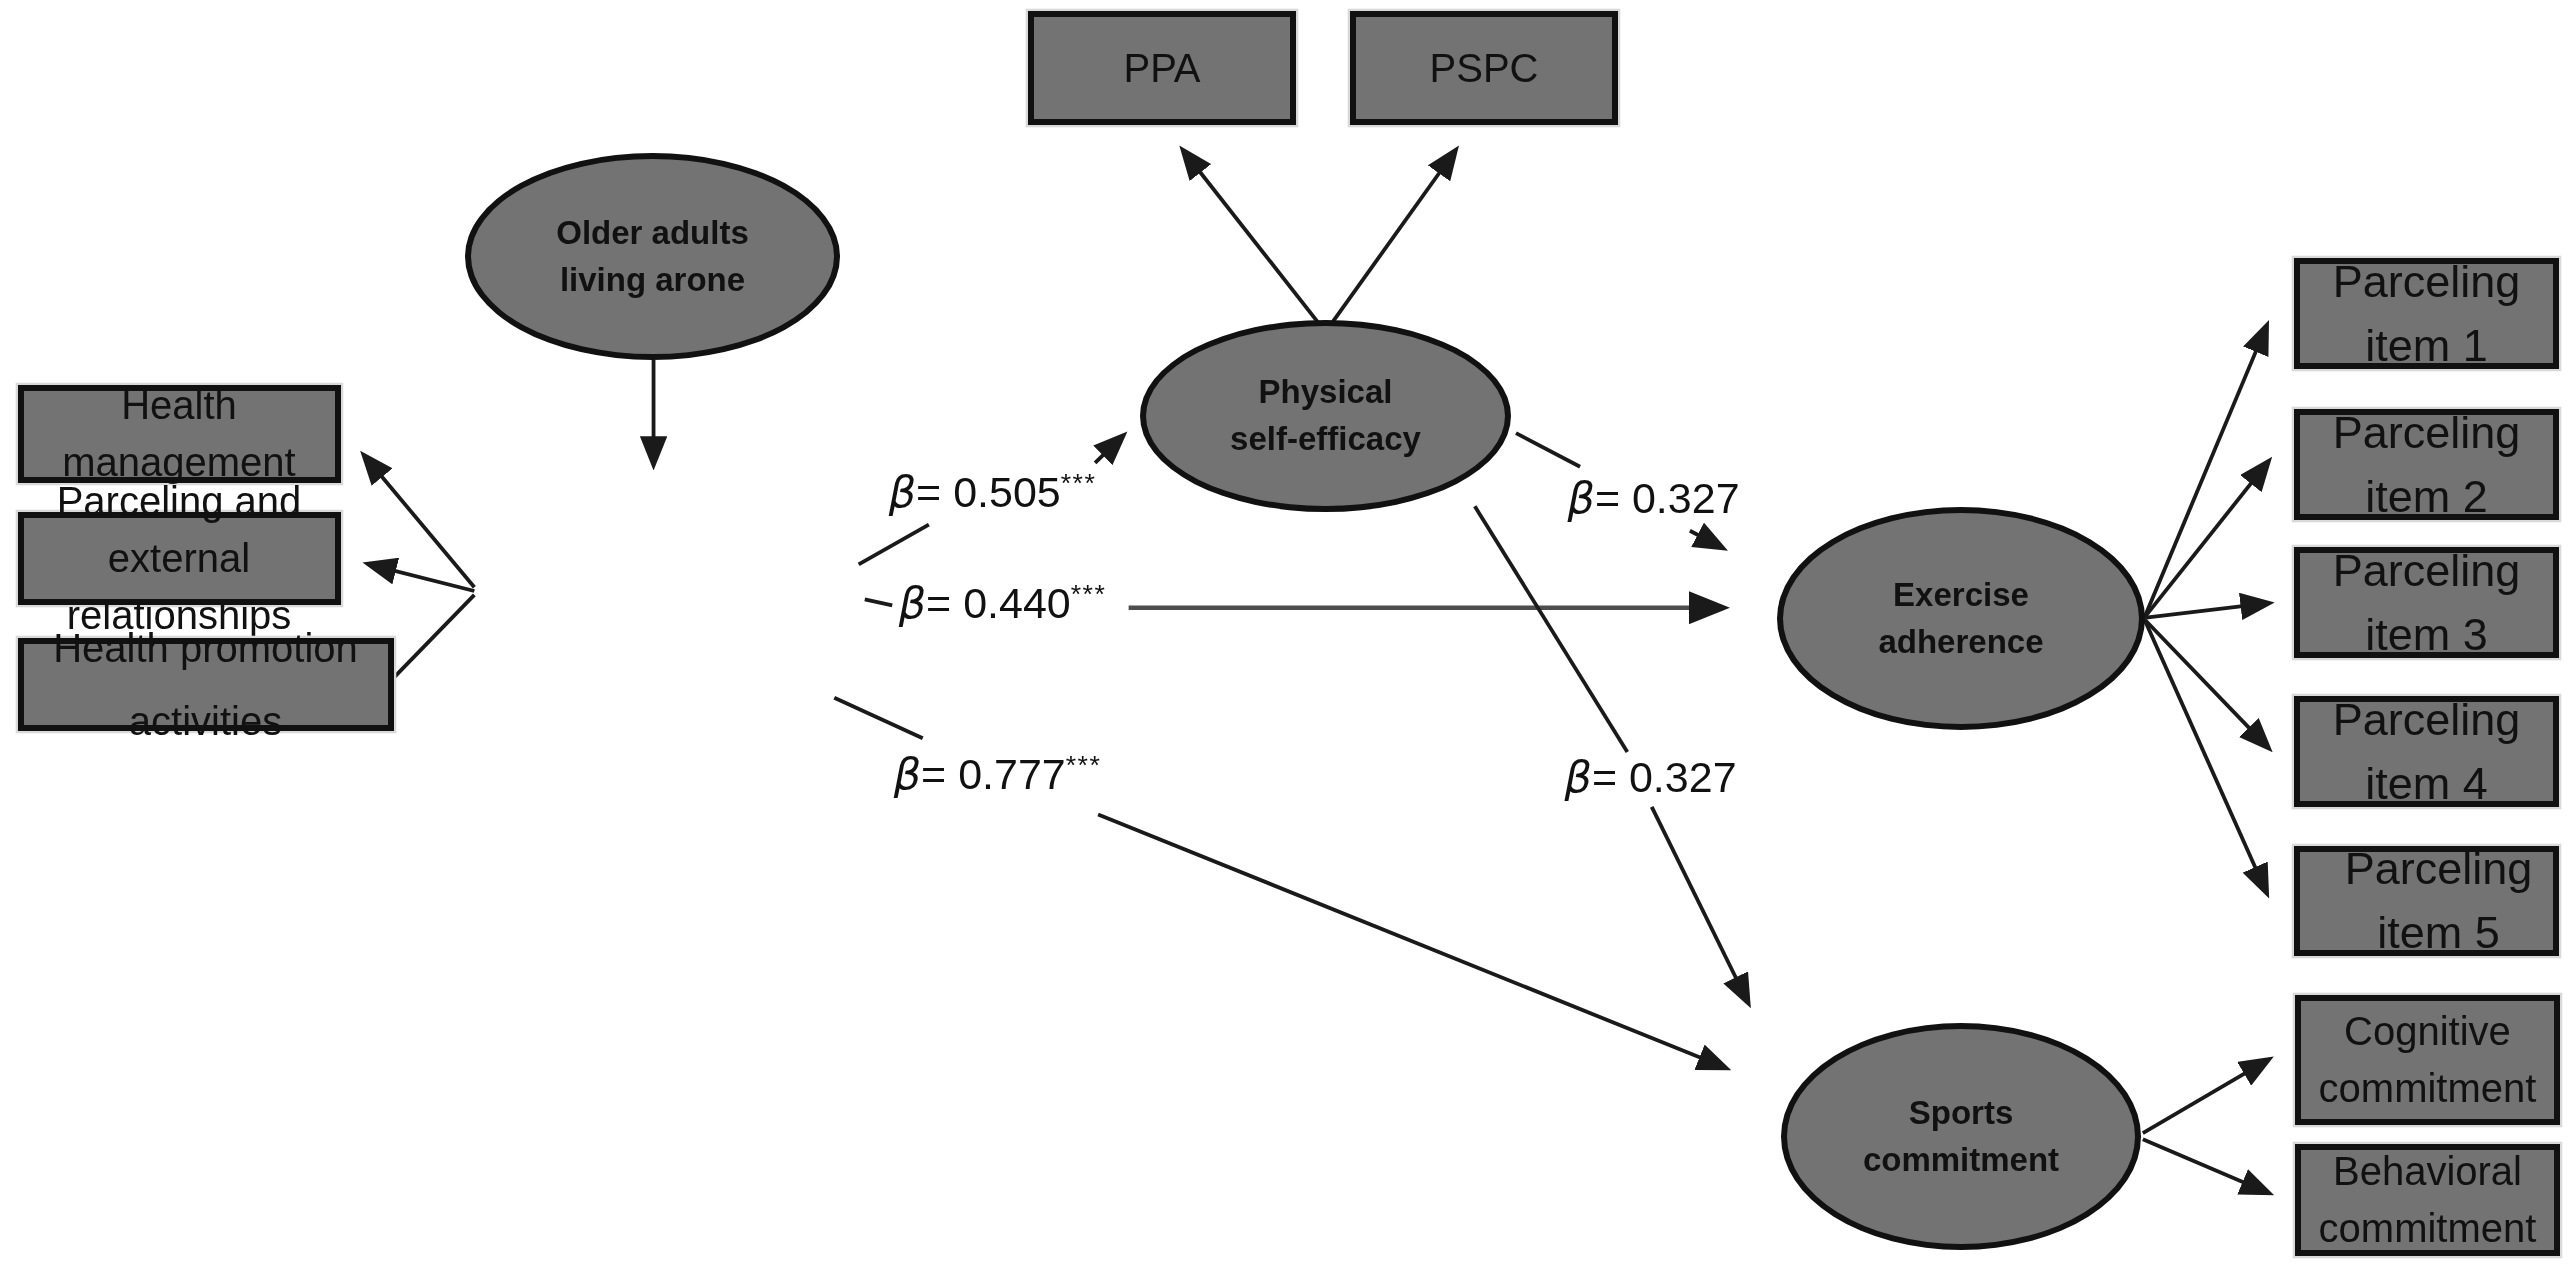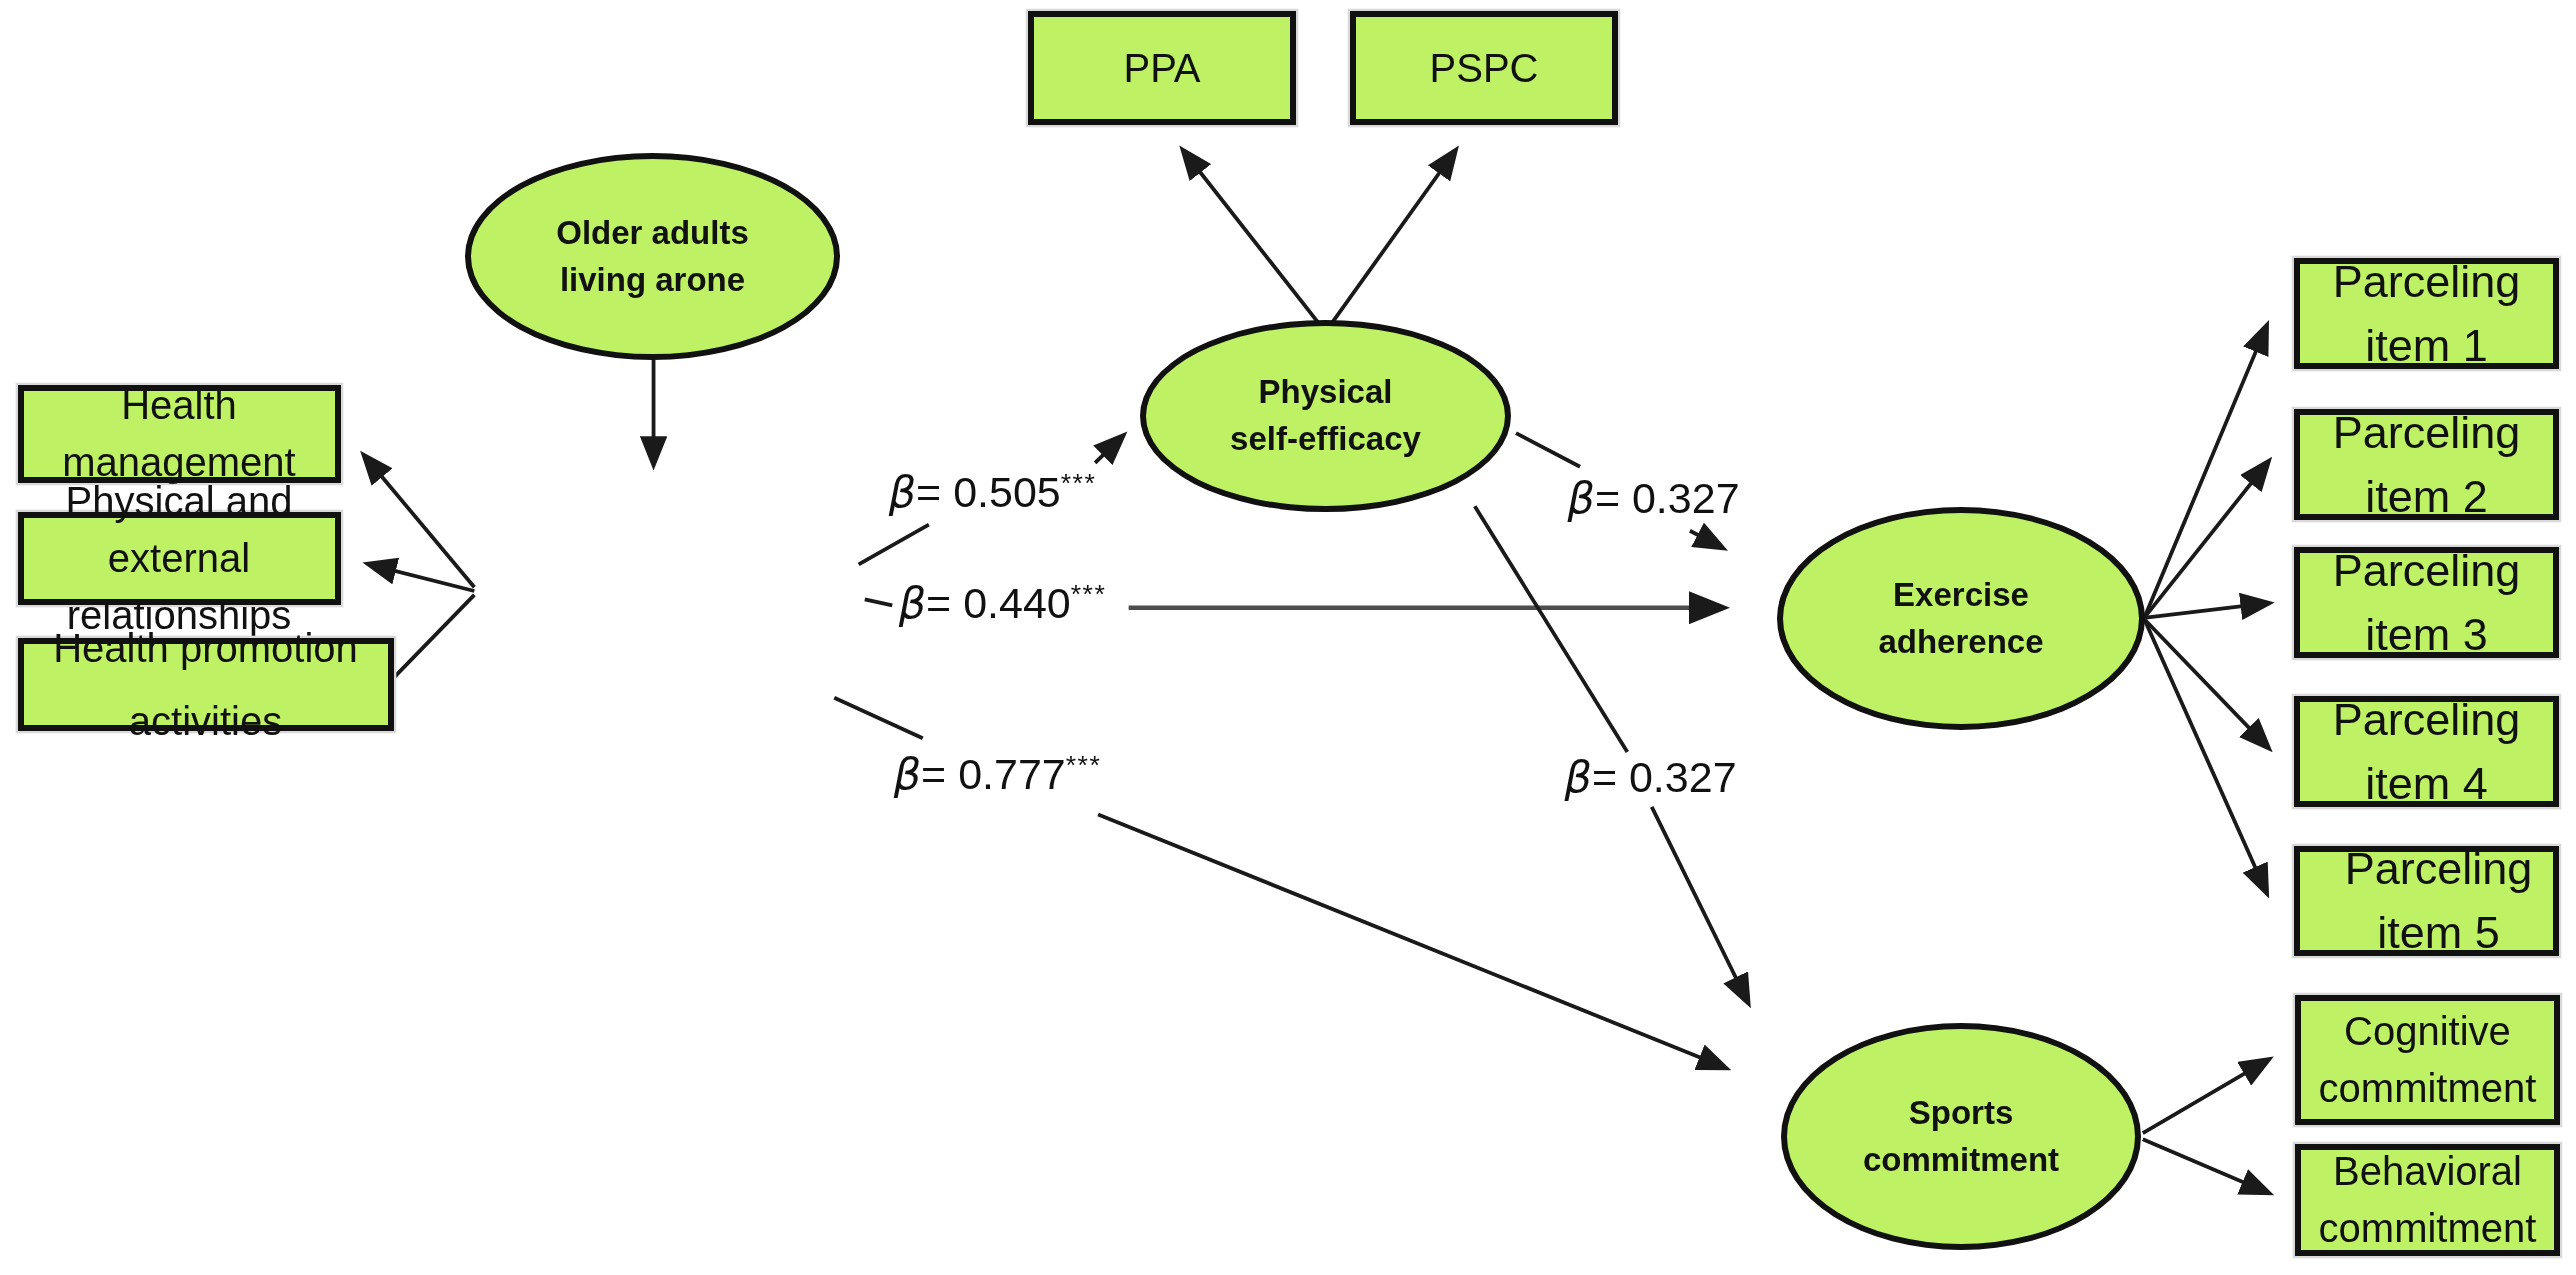--- a/index.html
+++ b/index.html
@@ -22,21 +22,21 @@
     width: 2576px; height: 1275px;
   }
   .node {
     position: absolute;
     box-sizing: border-box;
     display: flex;
     flex-direction: column;
     align-items: center;
     justify-content: center;
     text-align: center;
-    background: #bef264;
+    background: #737373;
     line-height: 1.42;
   }
   .latent {
     border: 6.9px solid #111111;
     border-radius: 50%;
     font-weight: bold;
     font-size: 33px;
   }
   .indicator {
     border: 6.1px solid #111111;
@@ -130,21 +130,21 @@
     <span>Sports</span>
     <span>commitment</span>
   </div>
 
   <div class="node indicator" style="left:17.5px; top:385px; width:323px; height:98px;">
     <span>Health</span>
     <span>management</span>
   </div>
 
   <div class="node indicator" style="left:17.5px; top:512px; width:323px; height:93px;">
-    <span>Physical and</span>
+    <span>Parceling and</span>
     <span>external relationships</span>
   </div>
 
   <div class="node indicator" style="left:17.5px; top:638px; width:376px; height:93px;gap:16px;">
     <span>Health promotion</span>
     <span>activities</span>
   </div>
 
   <div class="node indicator" style="left:1028px; top:11.4px; width:268px; height:114px;">
     <span>PPA</span>

